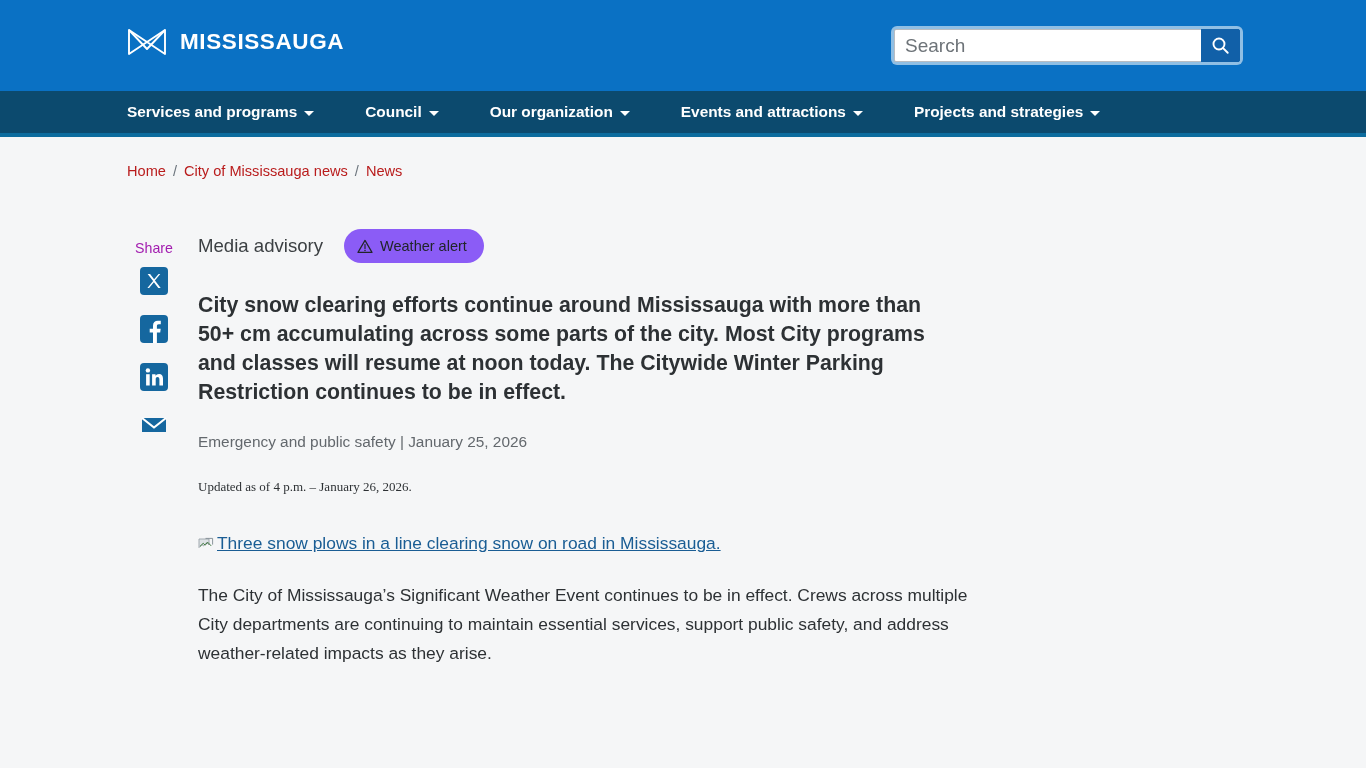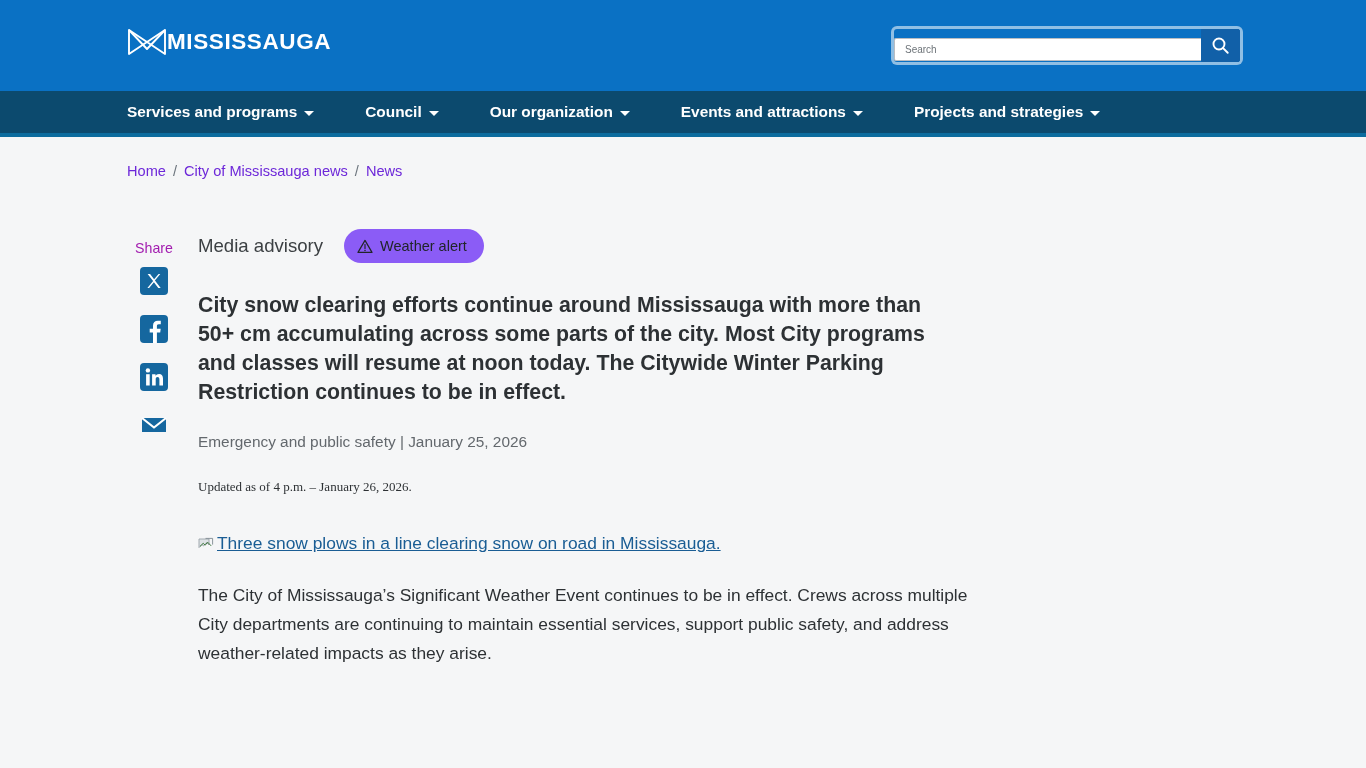--- a/index.html
+++ b/index.html
@@ -21,20 +21,21 @@
     width: 1366px;
     height: 91px;
     position: relative;
   }
   .logo-wrap {
     position: absolute;
     left: 127px;
     top: 27px;
     display: flex;
     align-items: center;
+    gap: 13px;
     cursor: pointer;
   }
   .logo-mark { width: 40px; height: 30px; display:block; }
   .logo-text {
     color: #ffffff;
     font-size: 22.5px;
     font-weight: 700;
     letter-spacing: 0.6px;
     font-family: "Liberation Sans", sans-serif;
   }
@@ -43,31 +44,30 @@
     position: absolute;
     right: 126px;
     top: 29px;
     display: flex;
     height: 33px;
     box-shadow: 0 0 0 3px rgba(255,255,255,0.55);
     border-radius: 3px;
   }
   .search-input {
     width: 307px;
-    height: 23px;
+    height: 33px;
     border: 1px solid #b9bdc2;
     border-right: none;
     background: #ffffff;
-    font-size: 10px;
+    font-size: 19px;
     font-family: "Liberation Sans", sans-serif;
     color: #222;
     padding: 0 10px;
     outline: none;
     border-radius: 2px 0 0 2px;
-    margin-top: 9px;
   }
   .search-input::placeholder { color: #6d7378; }
   .search-btn {
     width: 39px;
     height: 33px;
     background: #1160a8;
     border: 1px solid #1160a8;
     border-radius: 0 2px 2px 0;
     display: flex;
     align-items: center;
@@ -114,21 +114,21 @@
   
   .breadcrumb {
     padding: 26px 0 0 127px;
     font-size: 14.6px;
     color: #495057;
     display: flex;
     align-items: center;
     gap: 0;
   }
   .crumb-link {
-    color: #6d28d9;
+    color: #b91c1c;
     text-decoration: none;
     cursor: pointer;
   }
   .crumb-sep {
     color: #6c757d;
     margin: 0 7px;
   }
 
   
   .main {

